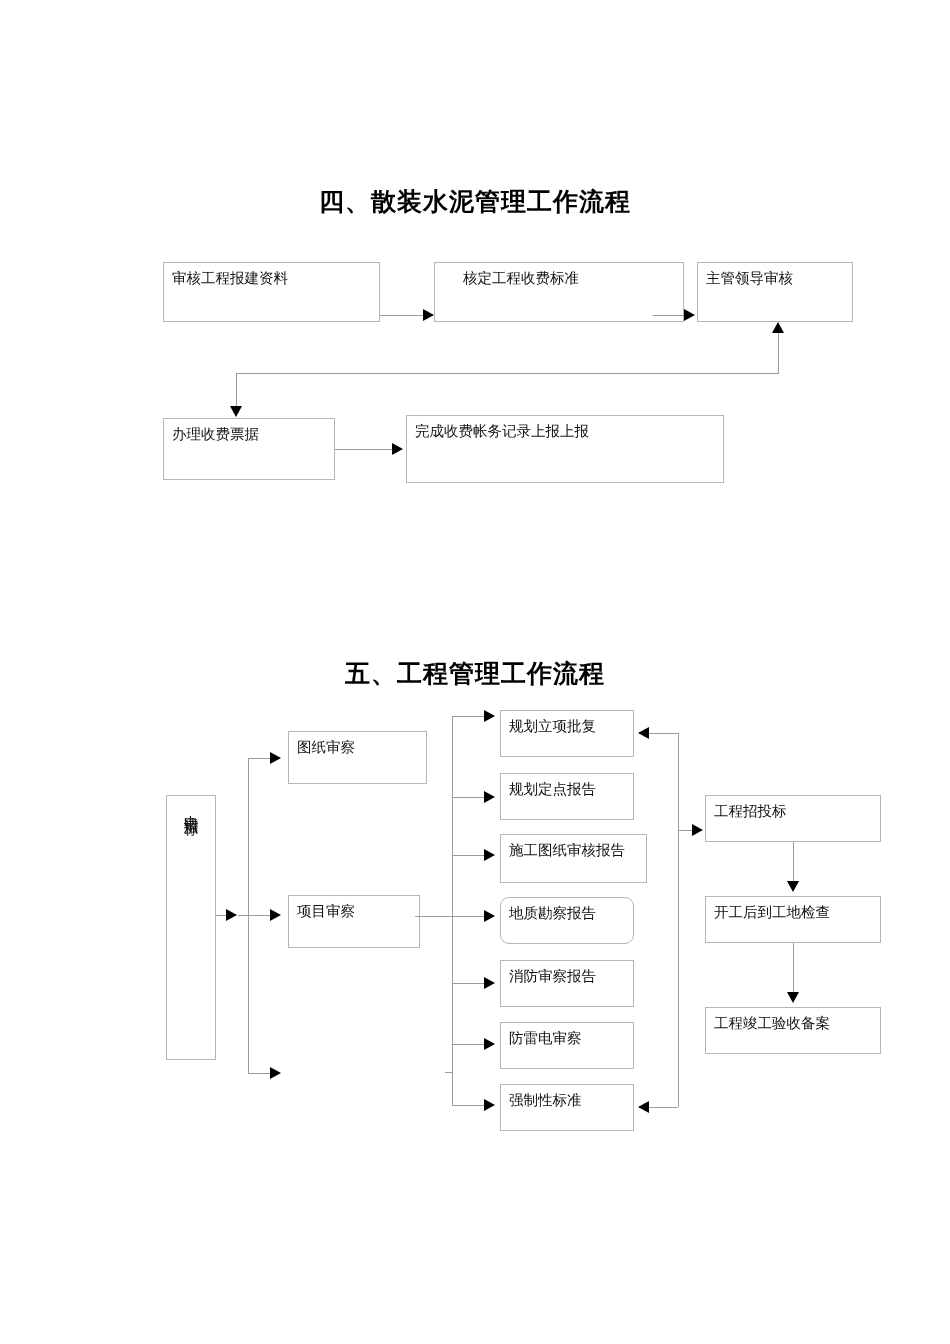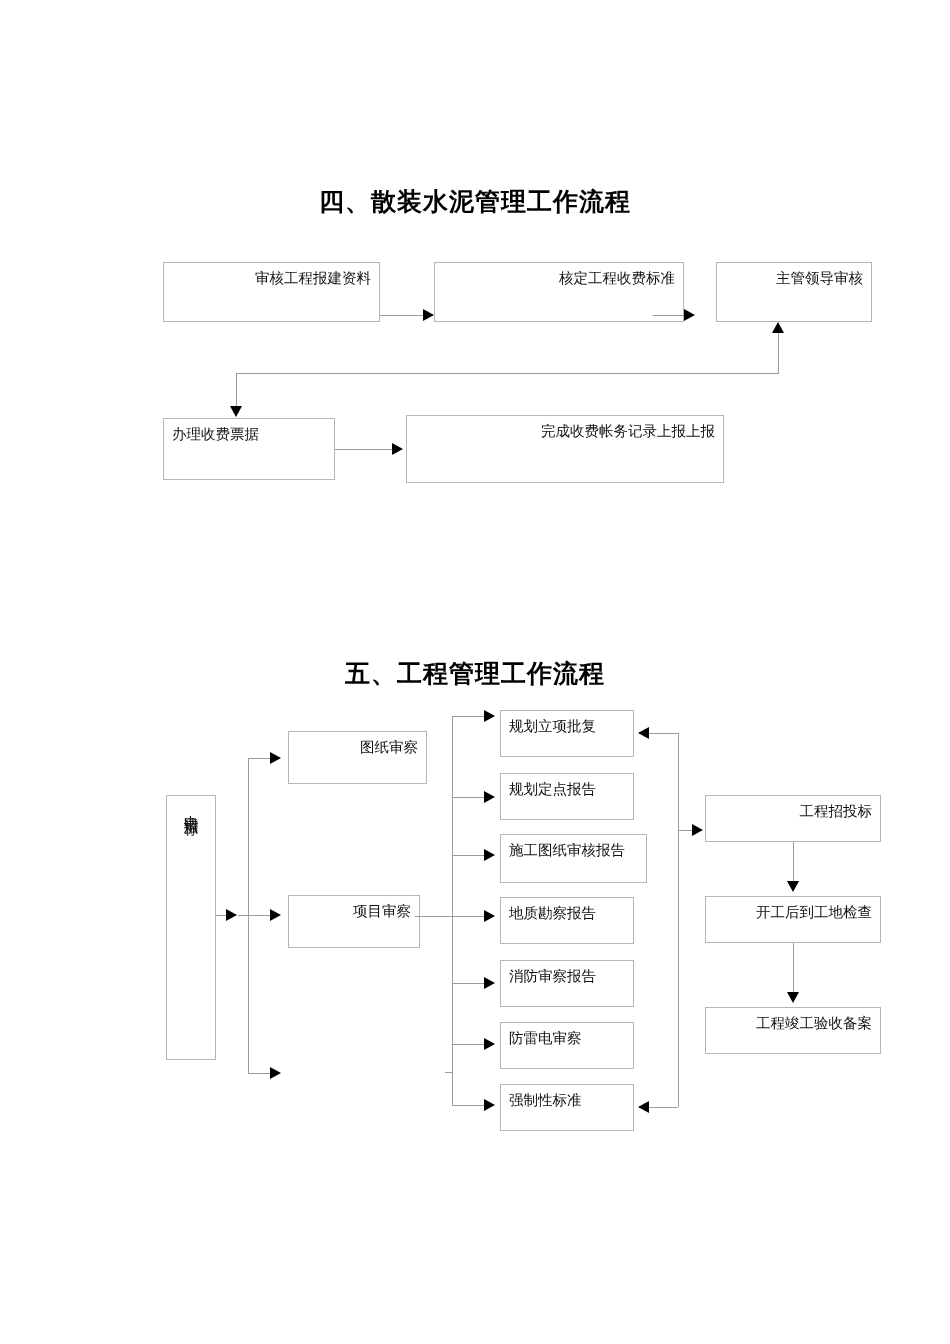--- a/index.html
+++ b/index.html
@@ -28,21 +28,21 @@
   .box{
     position:absolute;
     border:1px solid #b6b6b6;
     background:#ffffff;
     box-sizing:border-box;
     font-size:14.5px;
     color:#111;
     line-height:1.25;
     padding:6px 8px;
   }
-  .box.center{ text-align:right; }
+  .box.center{ text-align:left; }
   .box.left{ text-align:left; }
   .box .txt{display:block;}
 
   
   .box.vertical{
     writing-mode:vertical-rl;
     text-orientation:upright;
     text-align:left;
     padding:8px 0 0 0;
     display:flex;
@@ -74,21 +74,21 @@
   <div class="title" id="title-1">四、散装水泥管理工作流程</div>
 
   <div class="box center" id="s1-b1" style="left:163px;top:262px;width:217px;height:60px;">
     <span class="txt">审核工程报建资料</span>
   </div>
 
   <div class="box center" id="s1-b2" style="left:434px;top:262px;width:250px;height:60px;padding-left:28px;">
     <span class="txt">核定工程收费标准</span>
   </div>
 
-  <div class="box center" id="s1-b3" style="left:716px;top:262px;width:156px;height:60px;">
+  <div class="box center" id="s1-b3" style="left:697px;top:262px;width:156px;height:60px;">
     <span class="txt">主管领导审核</span>
   </div>
 
   <div class="box left" id="s1-b4" style="left:163px;top:418px;width:172px;height:62px;">
     <span class="txt">办理收费票据</span>
   </div>
 
   <div class="box center" id="s1-b5" style="left:406px;top:415px;width:318px;height:68px;">
     <span class="txt">完成收费帐务记录上报上报</span>
   </div>
@@ -128,21 +128,21 @@
   </div>
 
   <div class="box left" id="s2-d2" style="left:500px;top:773px;width:134px;height:47px;">
     <span class="txt">规划定点报告</span>
   </div>
 
   <div class="box left" id="s2-d3" style="left:500px;top:834px;width:147px;height:49px;">
     <span class="txt">施工图纸审核报告</span>
   </div>
 
-  <div class="box left" id="s2-d4" style="left:500px;top:897px;width:134px;height:47px;">
+  <div class="box left" id="s2-d4" style="left:500px;top:897px;width:134px;height:47px;border-radius:9px;">
     <span class="txt">地质勘察报告</span>
   </div>
 
   <div class="box left" id="s2-d5" style="left:500px;top:960px;width:134px;height:47px;">
     <span class="txt">消防审察报告</span>
   </div>
 
   <div class="box left" id="s2-d6" style="left:500px;top:1022px;width:134px;height:47px;">
     <span class="txt">防雷电审察</span>
   </div>

